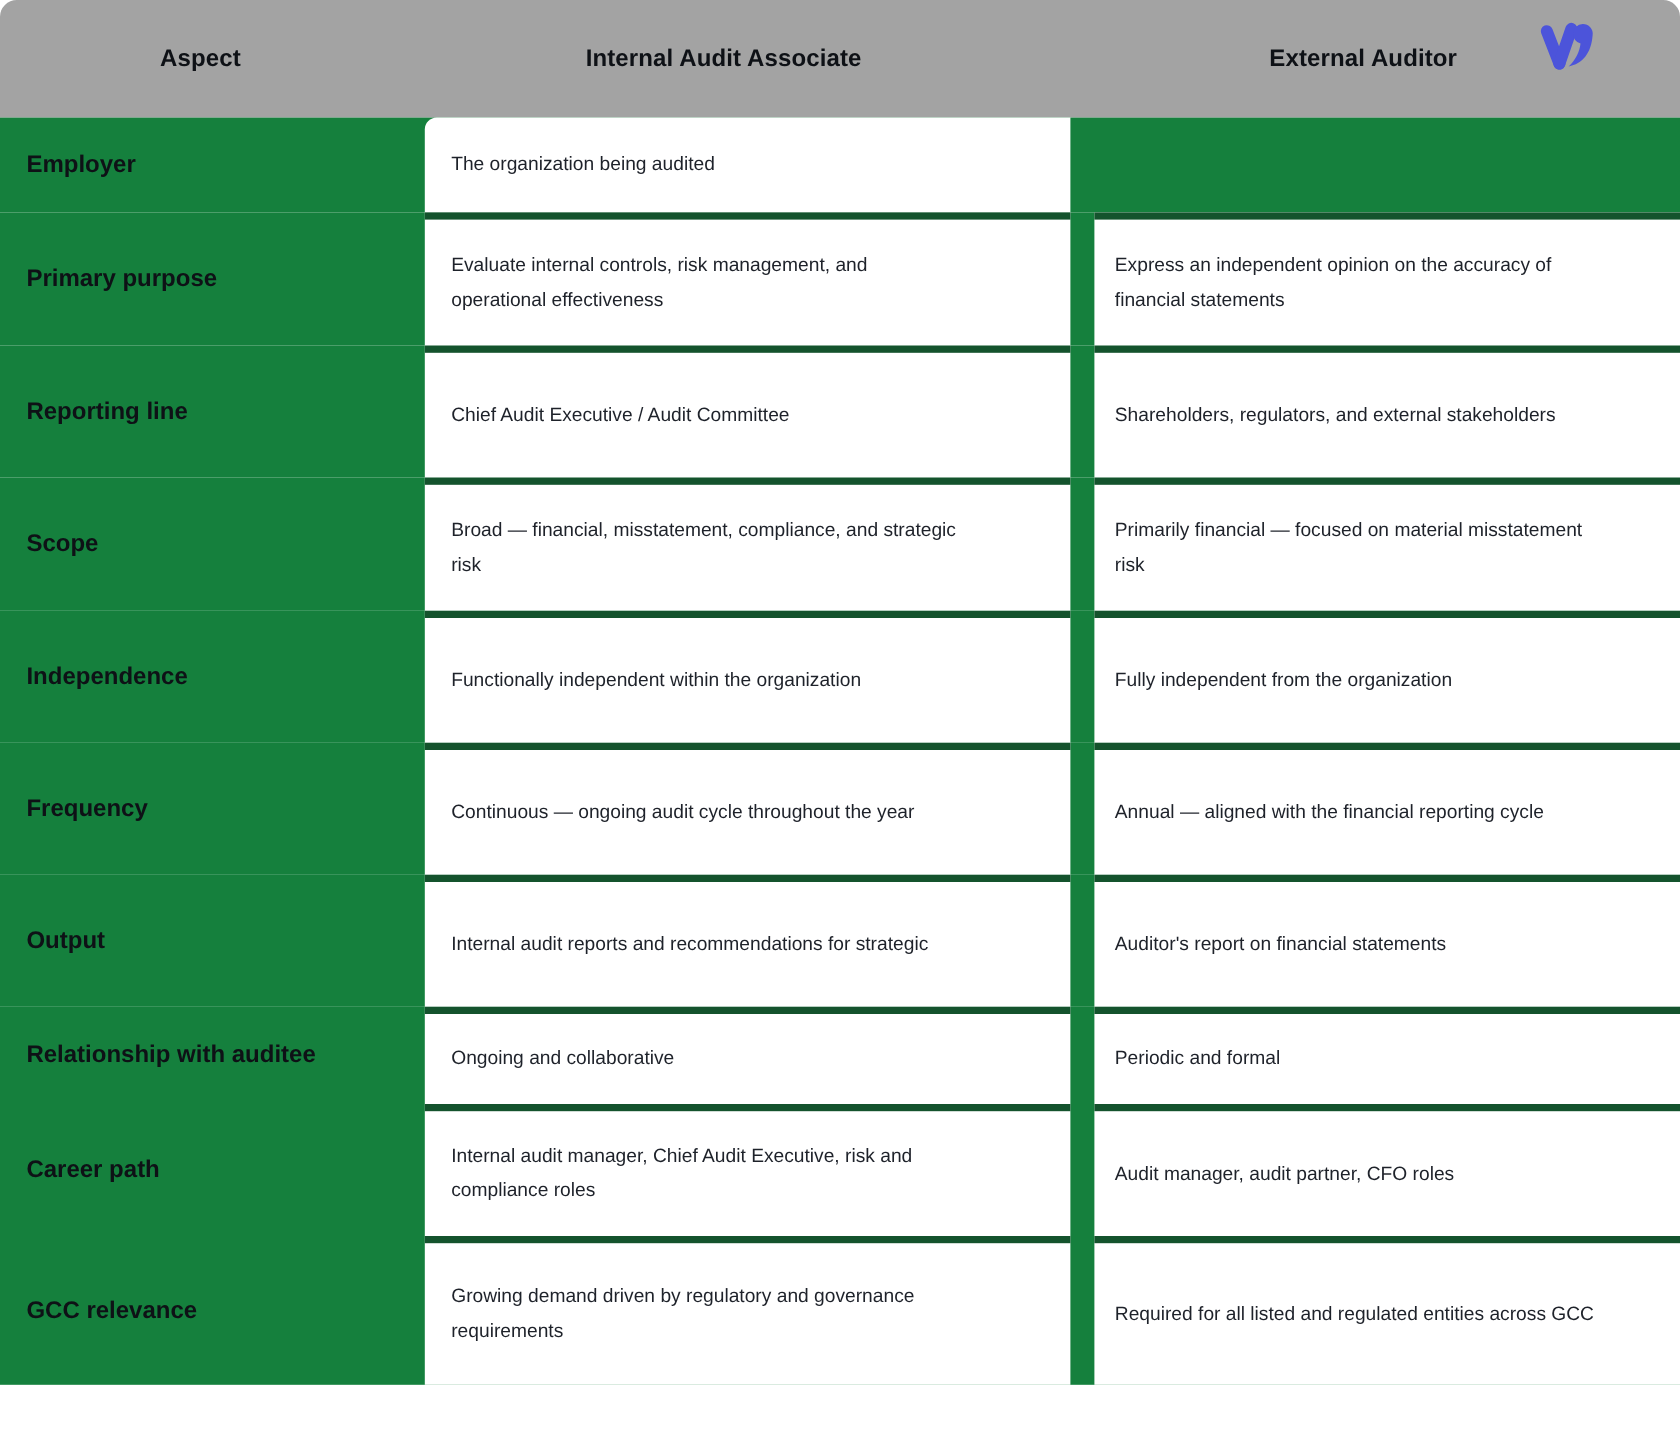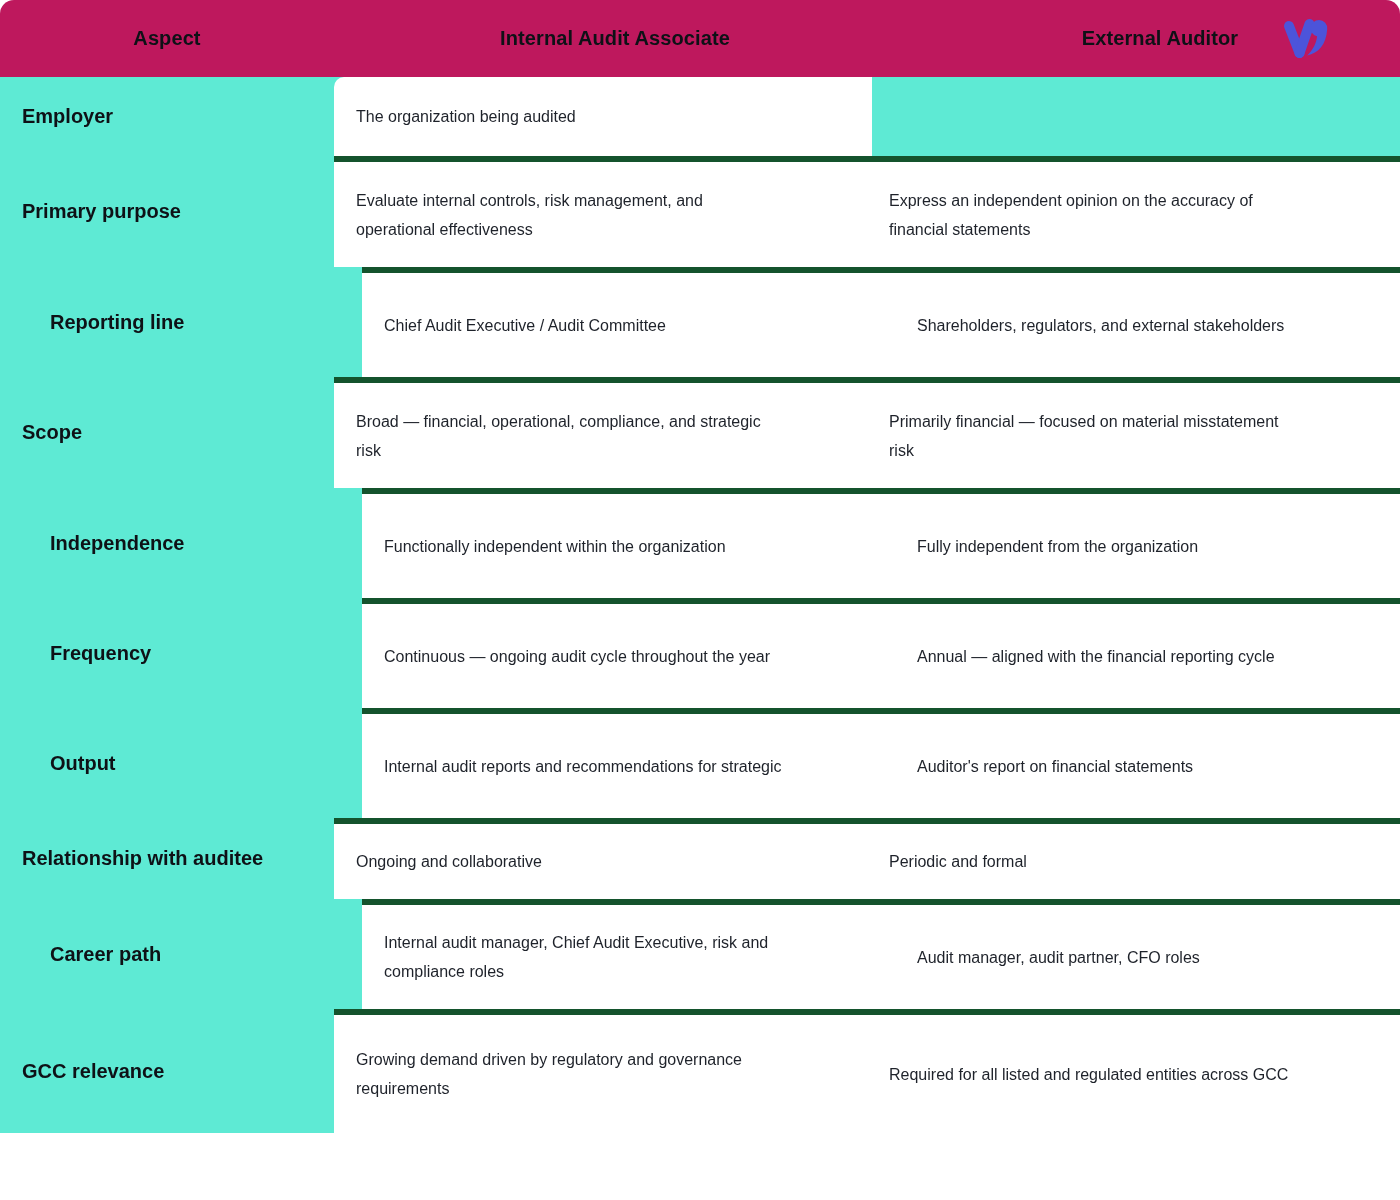--- a/index.html
+++ b/index.html
@@ -15,44 +15,44 @@
     width: 1400px;
     height: 1200px;
     background: #ffffff;
     border-radius: 14px 14px 0 0;
     overflow: hidden;
   }
   
   .header {
     display: grid;
     grid-template-columns: 334px 538px 528px;
-    height: 77px;
-    background: #be185d;
+    height: 98px;
+    background: #a3a3a3;
     align-items: center;
-    gap: 12px;
   }
   .header .hcell {
     text-align: center;
     font-weight: 700;
     font-size: 20px;
     color: #0E1116;
     letter-spacing: 0.1px;
   }
   .logo {
     position: absolute;
     top: 13px;
     right: 66px;
     width: 56px;
     height: 54px;
   }
   
   .row {
     display: grid;
     grid-template-columns: 334px 538px 528px;
-    background: #5eead4; 
+    background: #15803d; 
+    gap: 20px;
   }
   .cell {
     background: #ffffff;
     display: flex;
     align-items: center;
     font-size: 16px;
     line-height: 29px;
     color: #1E222A;
   }
   .cell.aspect {
@@ -64,21 +64,21 @@
   }
   .cell.internal { padding: 10px 89px 10px 22px; }
   .cell.external { padding: 10px 101px 10px 17px; }
   .row + .row .cell.internal,
   .row + .row .cell.external { border-top: 6px solid #14532d; }
   .row.first .cell.internal { border-top-left-radius: 10px; }
   .narrow-text { max-width: 345px; display: inline-block; }
   
   .h79  { height: 79px; }
   .h81  { height: 81px; }
-  .h110 { height: 110px; padding-left: 28px; }
+  .h110 { height: 110px; }
   .h111 { height: 111px; }
   .h124 { height: 124px; }
 </style>
 </head>
 <body>
 
 <div class="card">
 
   <div class="header">
     <div class="hcell">Aspect</div>
@@ -122,21 +122,21 @@
         <span>Chief Audit Executive / Audit Committee</span>
       </div>
     <div class="cell external">
         <span>Shareholders, regulators, and external stakeholders</span>
       </div>
   </div>
 
   <div class="row h111">
     <div class="cell aspect">Scope</div>
     <div class="cell internal">
-        <span>Broad — financial, operational, compliance, and strategic risk</span>
+        <span>Broad — financial, misstatement, compliance, and strategic risk</span>
       </div>
     <div class="cell external">
         <span>Primarily financial — focused on material misstatement risk</span>
       </div>
   </div>
 
   <div class="row h110">
     <div class="cell aspect">Independence</div>
     <div class="cell internal">
         <span class="narrow-text">Functionally independent within the organization</span>

